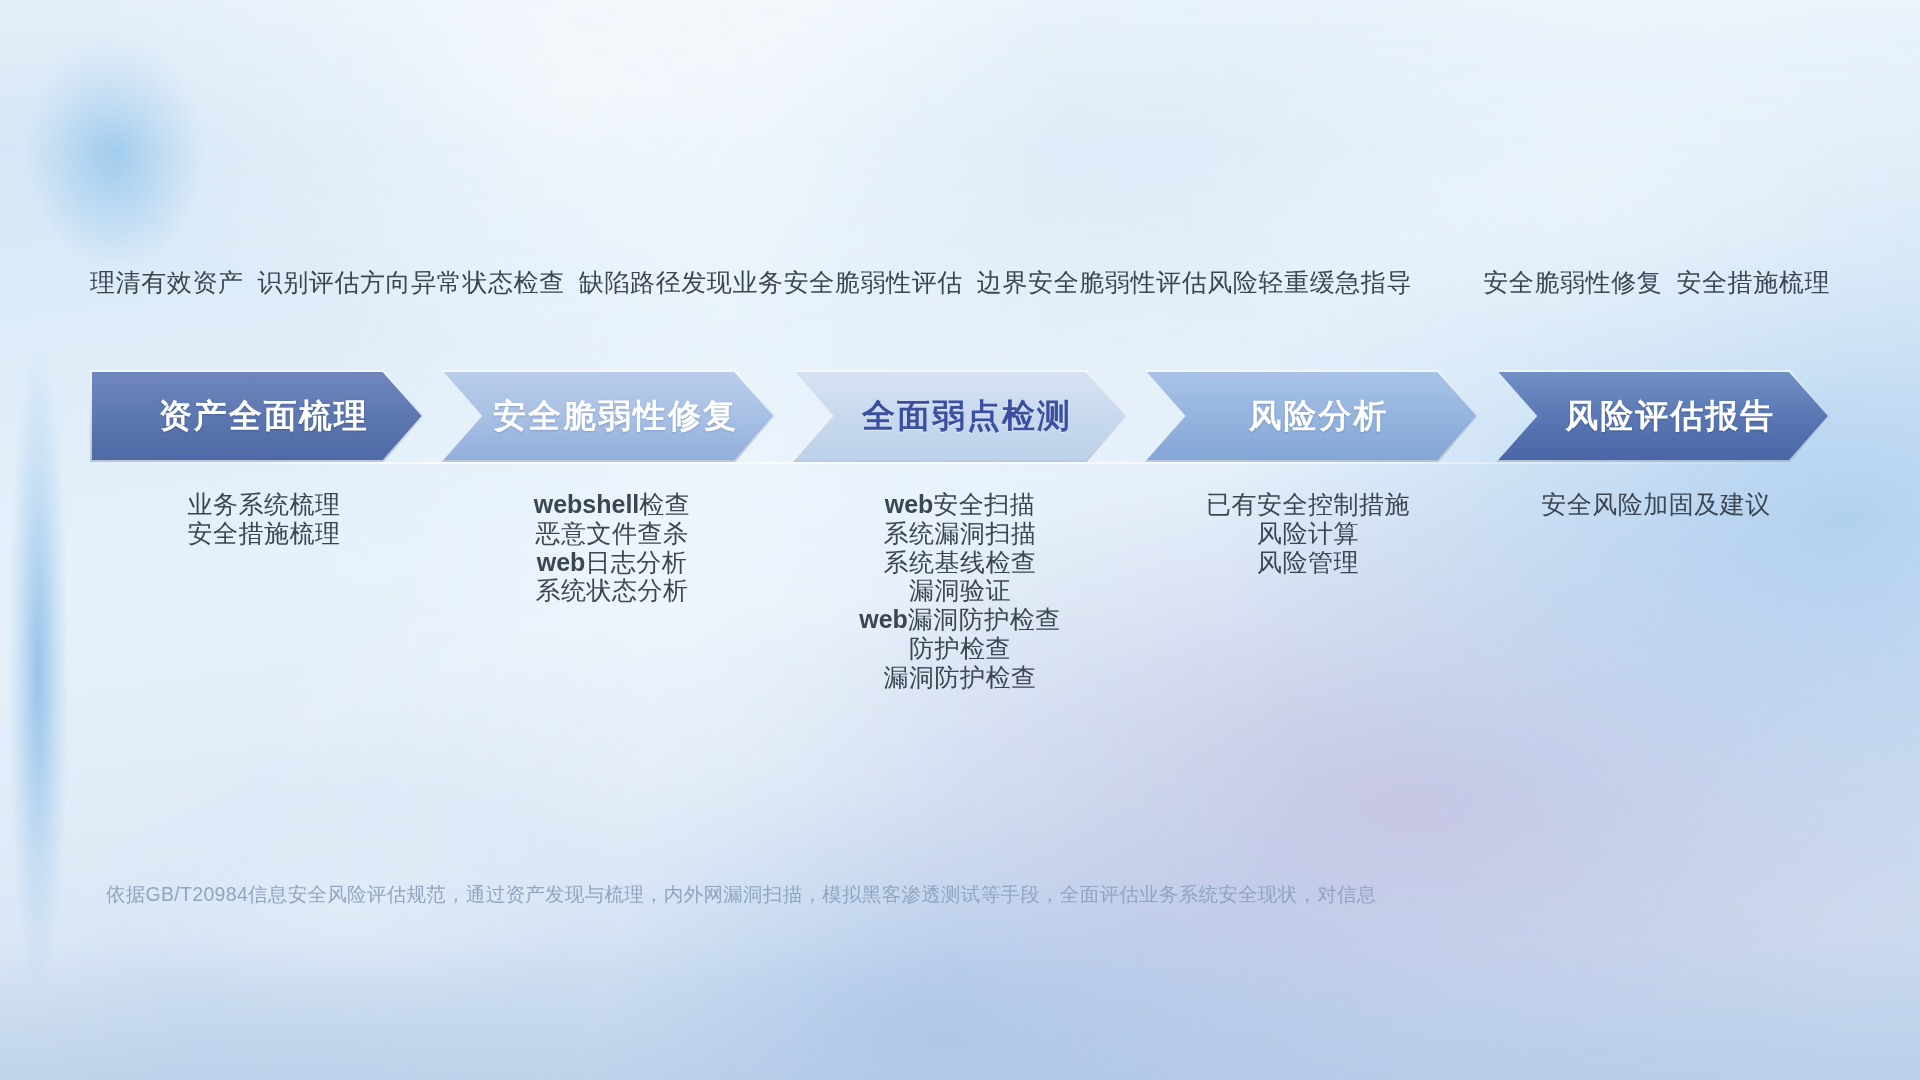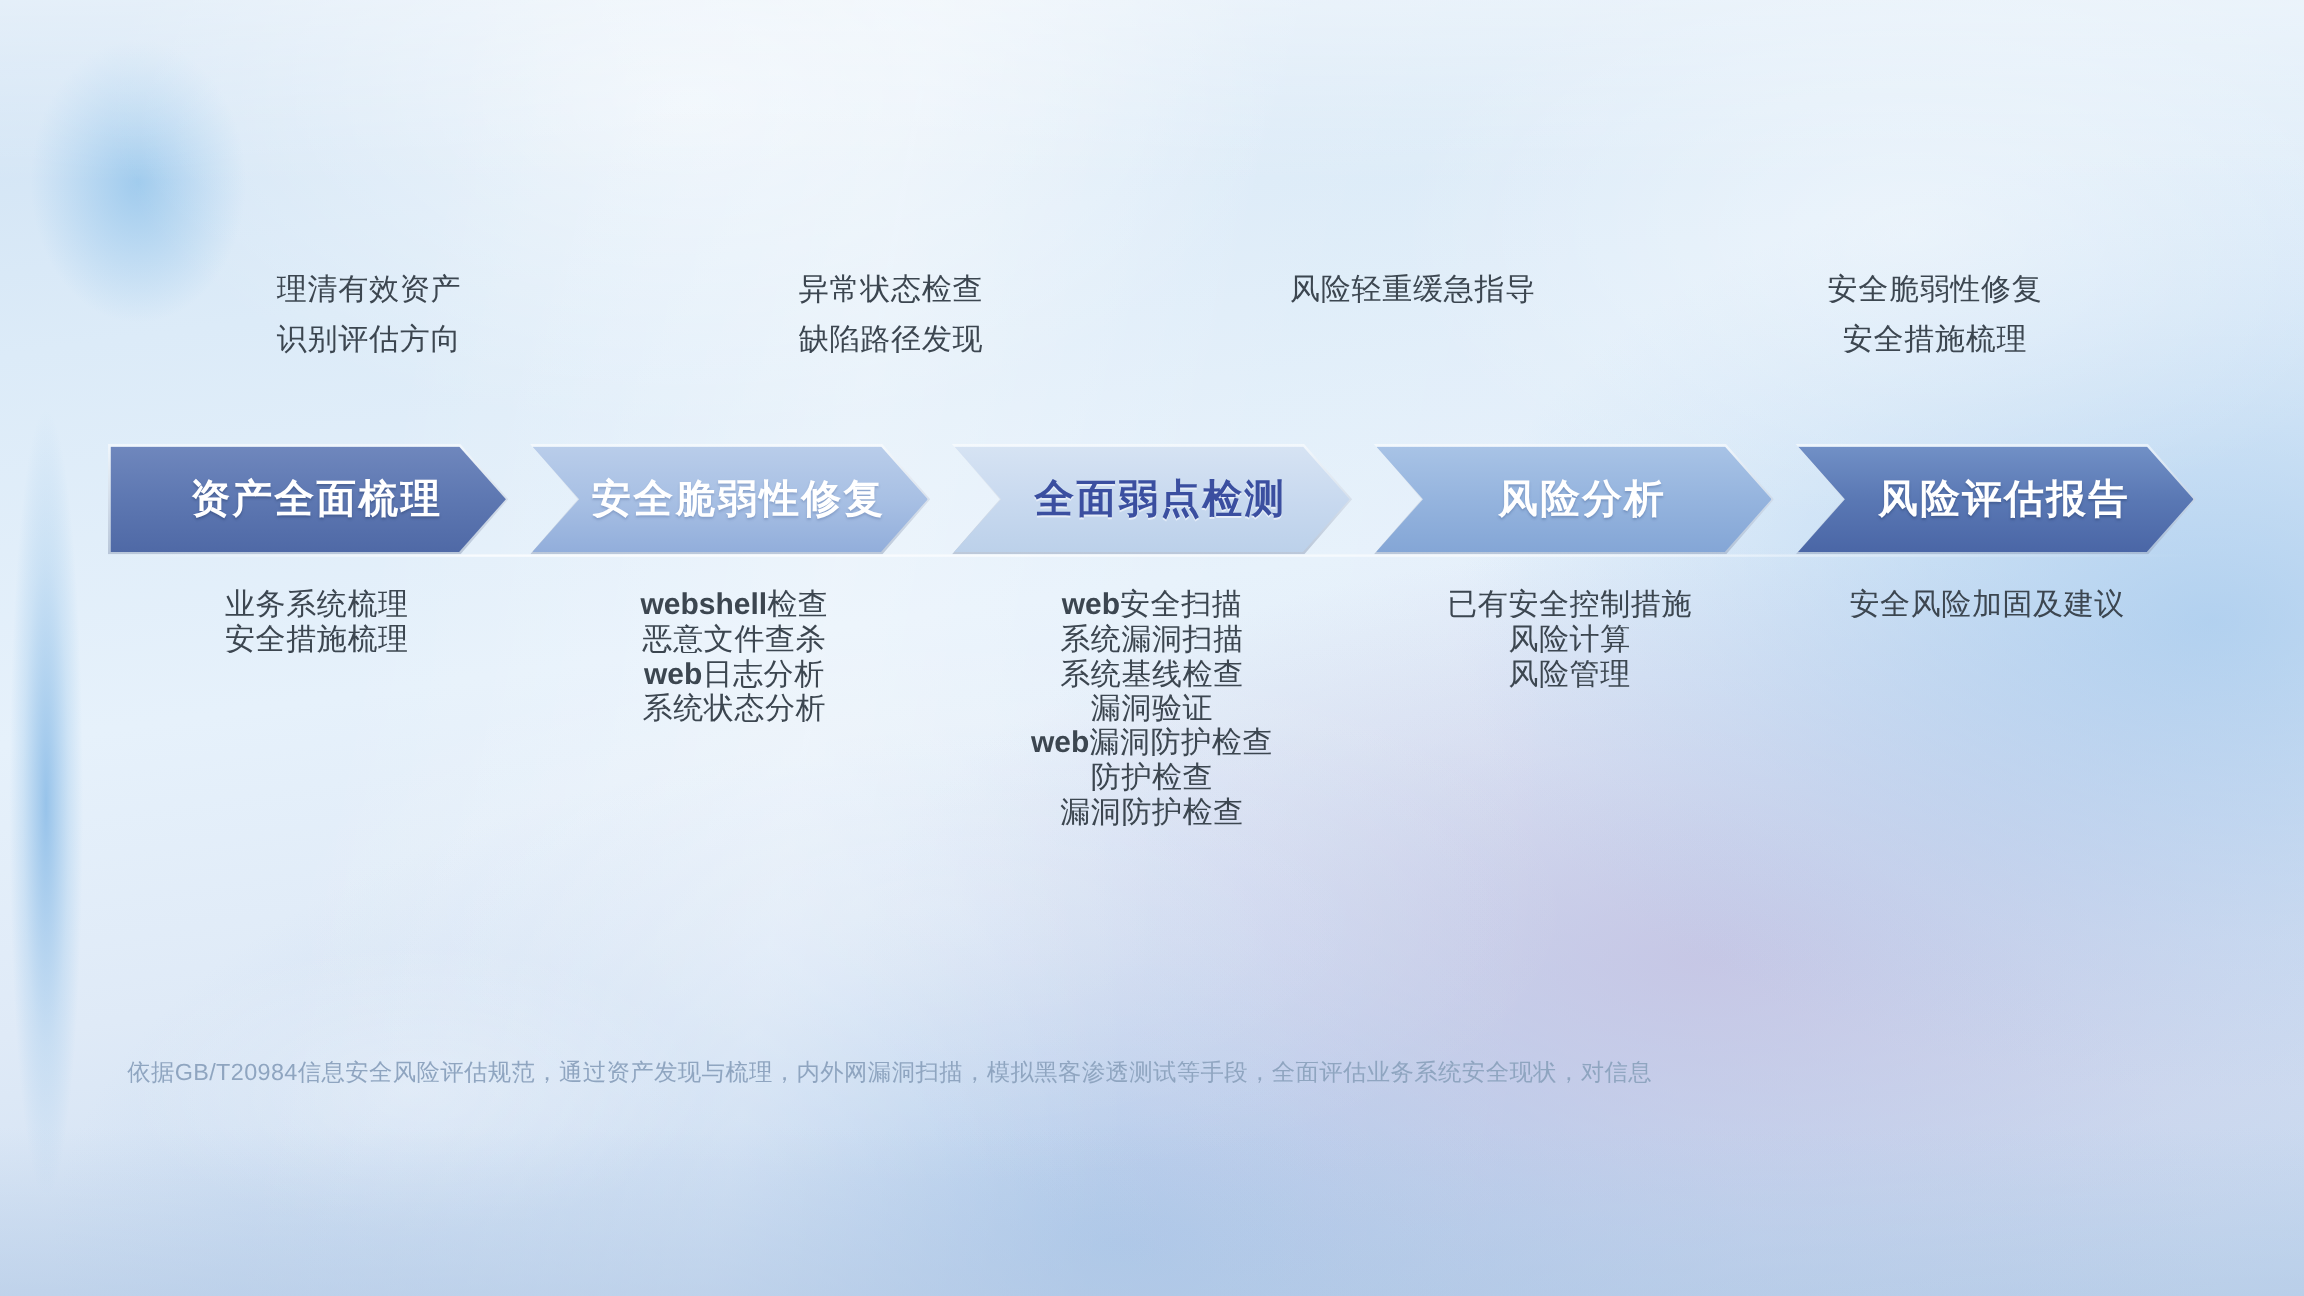--- a/index.html
+++ b/index.html
@@ -72,21 +72,21 @@
   
   .top-row {
     position: absolute;
     left: 90px; top: 228px;
     width: 1740px; height: 110px;
     display: flex;
   }
   .top-col {
     flex: 1 1 0;
     display: flex;
-    flex-direction: column;
+    flex-direction: row;
     align-items: center;
     justify-content: flex-start;
     gap: 14px;
   }
   .top-line {
     font-size: 25px;
     color: #3c4650;
     letter-spacing: 0.6px;
     white-space: nowrap;
     line-height: 1.1;
@@ -243,20 +243,24 @@
       <div class="top-col">
         <div class="top-line">理清有效资产</div>
         <div class="top-line">识别评估方向</div>
       </div>
 
       <div class="top-col">
         <div class="top-line">异常状态检查</div>
         <div class="top-line">缺陷路径发现</div>
       </div>
 
+      <div class="top-col">
+        <div class="top-line">业务安全脆弱性评估</div>
+        <div class="top-line">边界安全脆弱性评估</div>
+      </div>
 
       <div class="top-col">
         <div class="top-line">风险轻重缓急指导</div>
       </div>
 
       <div class="top-col">
         <div class="top-line">安全脆弱性修复</div>
         <div class="top-line">安全措施梳理</div>
       </div>
 

